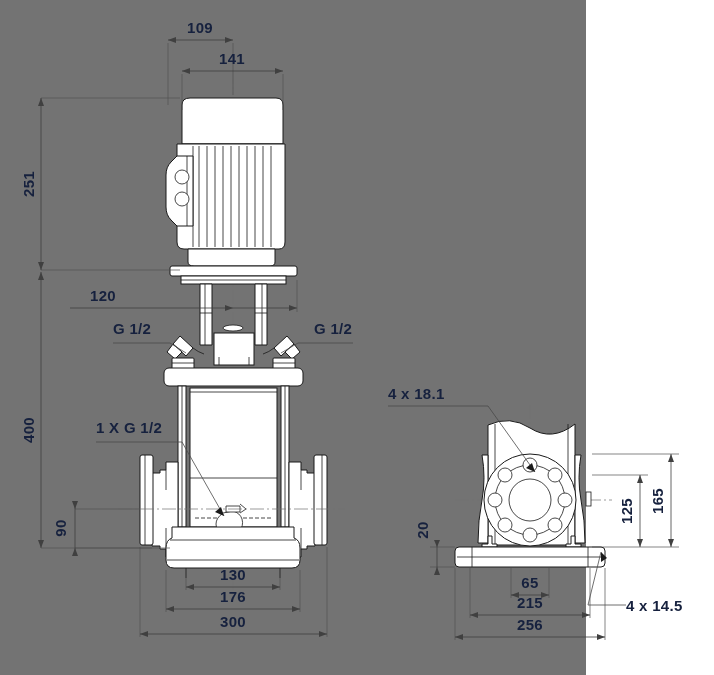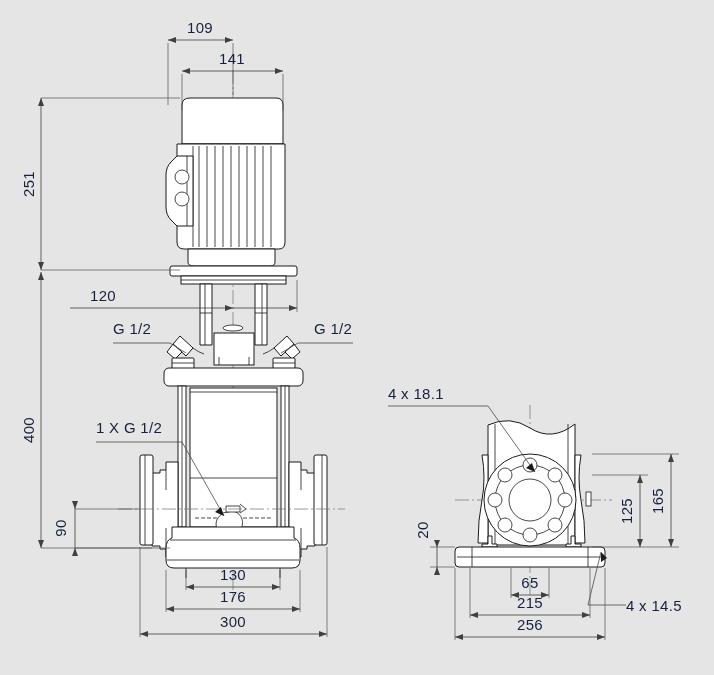--- a/index.html
+++ b/index.html
@@ -1,18 +1,18 @@
 <!DOCTYPE html>
 <html><head>
 <meta charset="utf-8">
 <style>
   html,body{margin:0;padding:0;background:#ffffff;}
   body{width:714px;height:675px;overflow:hidden;
        font-family:"Liberation Sans", sans-serif;}
-  #stage{position:relative;width:714px;height:675px;background:#e5e5e5;}
+  #stage{position:relative;width:586px;height:675px;background:#737373;font-weight:bold;}
   svg{display:block;}
   .ln{stroke:#1a1a1a;stroke-width:1;fill:none;}
   .ln-thin{stroke:#1a1a1a;stroke-width:0.8;fill:none;}
   .dim{stroke:#404040;stroke-width:0.8;fill:none;}
   .ext{stroke:#505050;stroke-width:0.7;fill:none;}
   .center{stroke:#707070;stroke-width:0.7;fill:none;
           stroke-dasharray:14 3 2 3;}
   .hidden-ln{stroke:#1a1a1a;stroke-width:0.8;fill:none;stroke-dasharray:4 2;}
   .leader{stroke:#4a4a4a;stroke-width:0.8;fill:none;}
   .txt{font-family:"Liberation Sans", sans-serif;font-size:15px;

